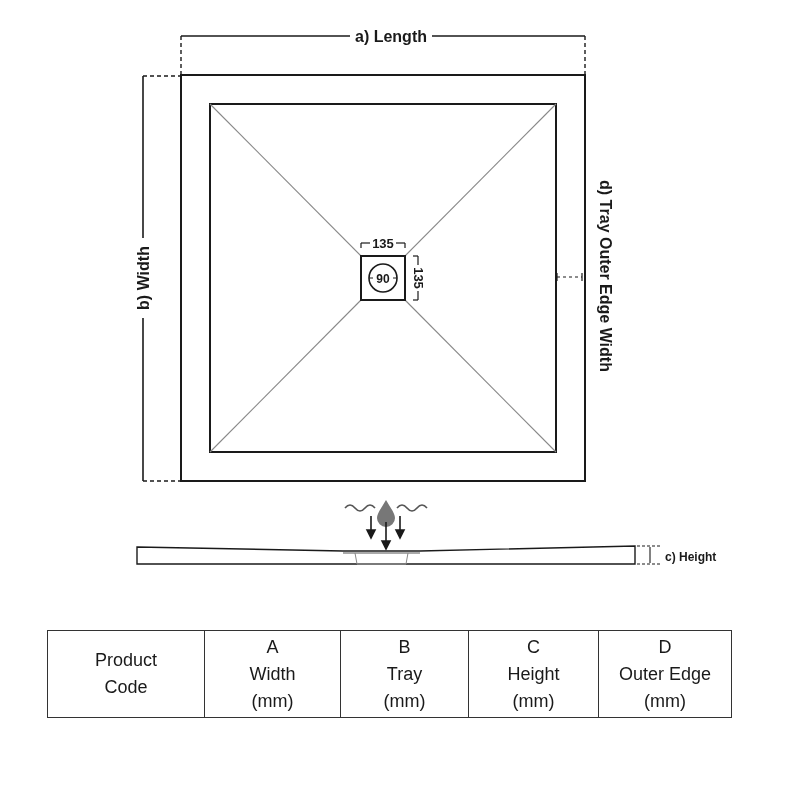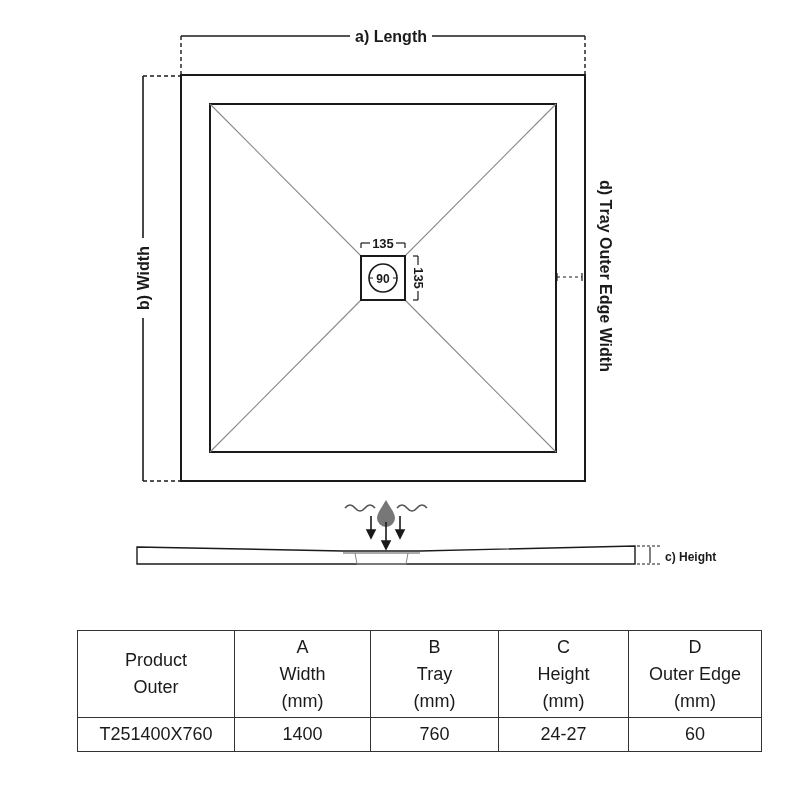--- a/index.html
+++ b/index.html
@@ -1,20 +1,20 @@
 <!DOCTYPE html>
 <html><head>
   <meta charset="utf-8">
   <style>
     html, body { margin: 0; padding: 0; background: #ffffff; }
     body { width: 800px; height: 800px; position: relative; overflow: hidden;
            font-family: "Liberation Sans", sans-serif; color: #1a1a1a; }
     #diagram { position: absolute; left: 0; top: 0; width: 800px; height: 600px; }
     .lbl { font-family: "Liberation Sans", sans-serif; font-weight: bold; fill: #1a1a1a; }
-    #spec-table { position: absolute; left: 77px; top: 630px; width: 684px;
+    #spec-table { position: absolute; left: 47px; top: 630px; width: 684px;
                   border-collapse: collapse; table-layout: fixed; }
     #spec-table td { border: 1.5px solid #333; text-align: center; vertical-align: middle;
                      font-size: 18px; line-height: 27px; padding: 0; color: #1a1a1a; }
     #spec-table tr.head td { height: 86px; }
     #spec-table tr.body td { height: 33px; }
     .line { display: block; }
   </style>
 </head>
 <body>
 
@@ -109,21 +109,21 @@
     <col style="width:157px">
       <col style="width:136px">
       <col style="width:128px">
       <col style="width:130px">
       <col style="width:133px">
   </colgroup>
   <tbody>
       <tr class="head">
     <td>
       <span class="line">Product</span>
-      <span class="line">Outer</span>
+      <span class="line">Code</span>
     </td>
     <td>
       <span class="line">A</span>
       <span class="line">Width</span>
       <span class="line">(mm)</span>
     </td>
     <td>
       <span class="line">B</span>
       <span class="line">Tray</span>
       <span class="line">(mm)</span>
@@ -132,21 +132,14 @@
       <span class="line">C</span>
       <span class="line">Height</span>
       <span class="line">(mm)</span>
     </td>
     <td>
       <span class="line">D</span>
       <span class="line">Outer Edge</span>
       <span class="line">(mm)</span>
     </td>
   </tr>
-  <tr class="body">
-    <td>T251400X760</td>
-    <td>1400</td>
-    <td>760</td>
-    <td>24-27</td>
-    <td>60</td>
-  </tr>
 </tbody>
   </table>
 
 </body></html>

